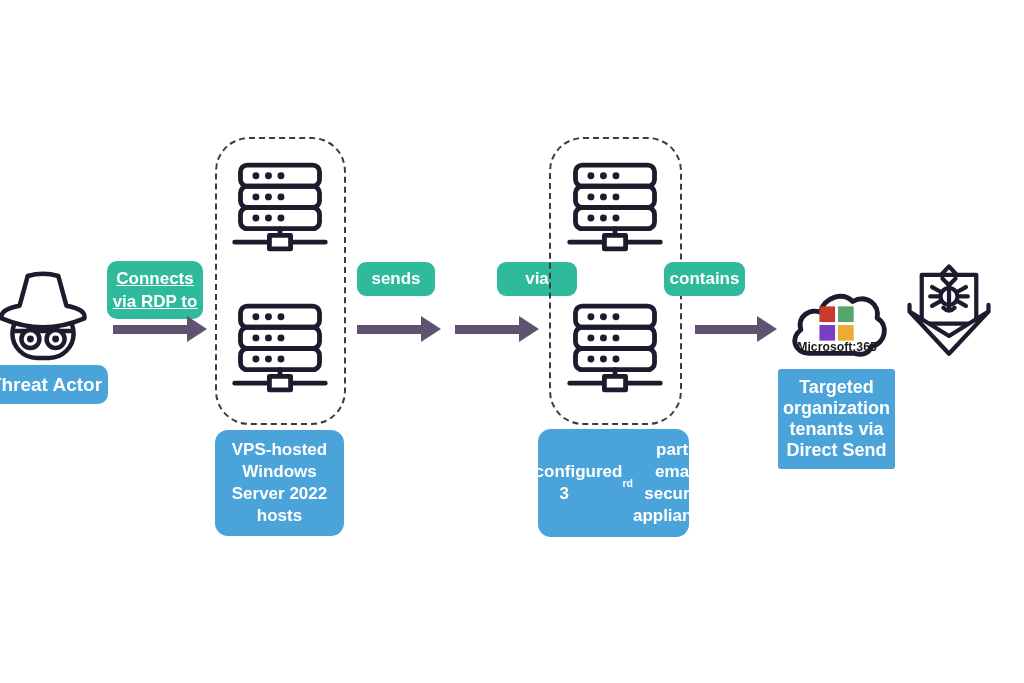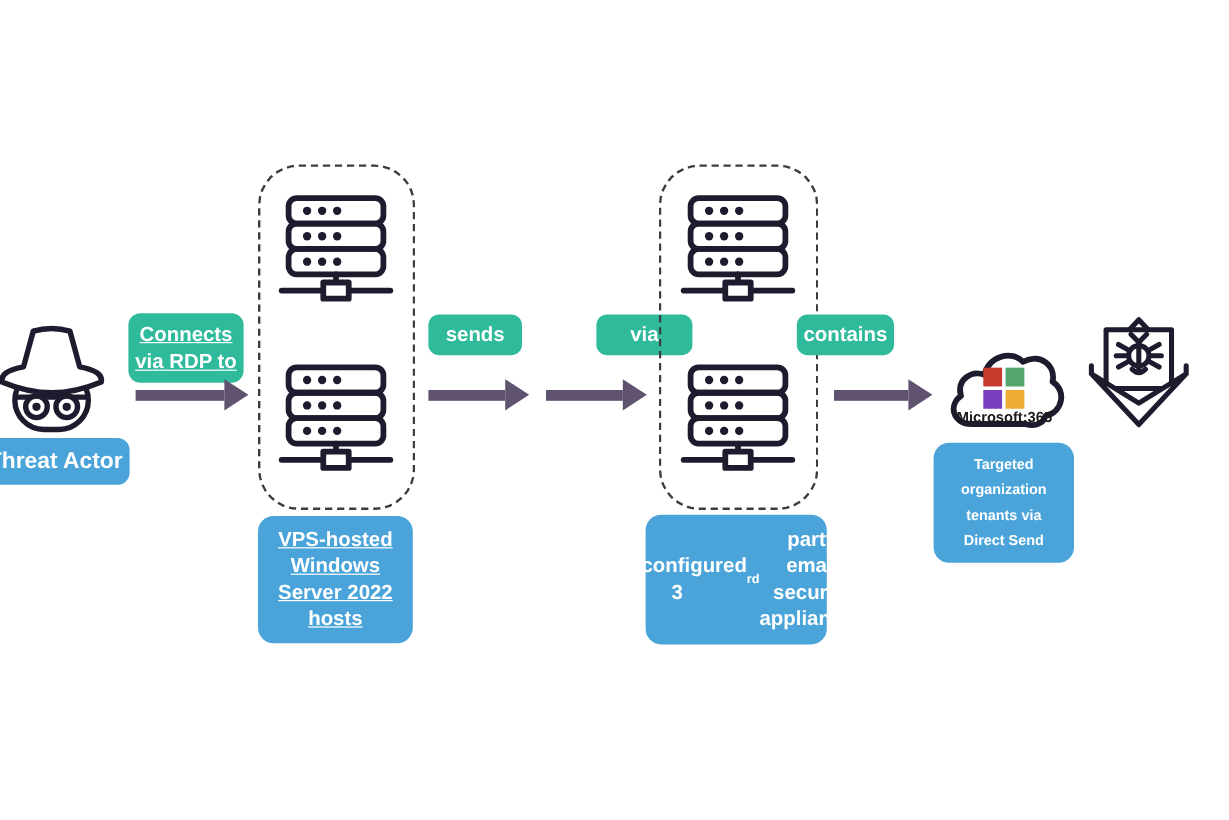--- a/index.html
+++ b/index.html
@@ -15,23 +15,23 @@
   }
   .lbl-blue{background:var(--label_blue);}
   .lbl-green{background:var(--label_green);}
   sup{font-size:0.62em;vertical-align:super;line-height:0;}
 
   .threat-actor-label{left:-16px;top:365px;width:124px;height:39px;border-radius:10px;font-size:19px;}
   .connects-label{left:107px;top:261px;width:96px;height:58px;border-radius:10px;font-size:17px;line-height:23px;text-decoration:underline;}
   .sends-label{left:357px;top:262px;width:78px;height:34px;border-radius:9px;font-size:17px;}
   .via-label{left:455px;top:262px;width:80px;height:34px;border-radius:9px;font-size:17px;margin-left:42px;}
   .contains-label{left:664px;top:262px;width:81px;height:34px;border-radius:9px;font-size:17px;}
-  .vps-label{left:215px;top:430px;width:129px;height:106px;border-radius:13px;font-size:17px;line-height:22px;text-decoration:underline;}
+  .vps-label{left:215px;top:430px;width:129px;height:106px;border-radius:13px;font-size:17px;line-height:22px;}
   .misconfig-label{left:538px;top:429px;width:151px;height:108px;border-radius:13px;font-size:17px;line-height:22px;}
-  .targeted-label{left:778px;top:369px;width:117px;height:100px;border-radius:13px;font-size:12px;line-height:21px;}
+  .targeted-label{left:778px;top:369px;width:117px;height:100px;border-radius:3px;font-size:18px;line-height:21px;}
   .phishing-label{left:898px;top:369px;width:107px;height:126px;border-radius:13px;font-size:17px;line-height:21.5px;}
 
   
   .dashed-box{
     position:absolute;border:2px dashed var(--dash_border);border-radius:34px;
     box-sizing:border-box;background:transparent;
   }
   .dashed-box.box1{left:215px;top:137px;width:131px;height:288px;}
   .dashed-box.box2{left:549px;top:137px;width:133px;height:288px;}
 

